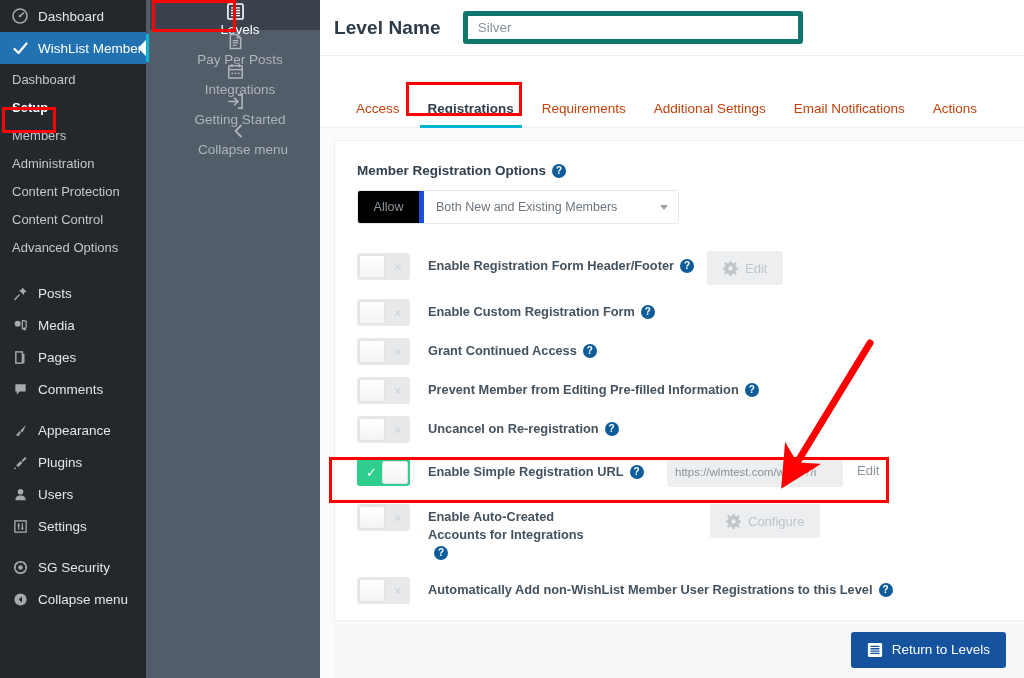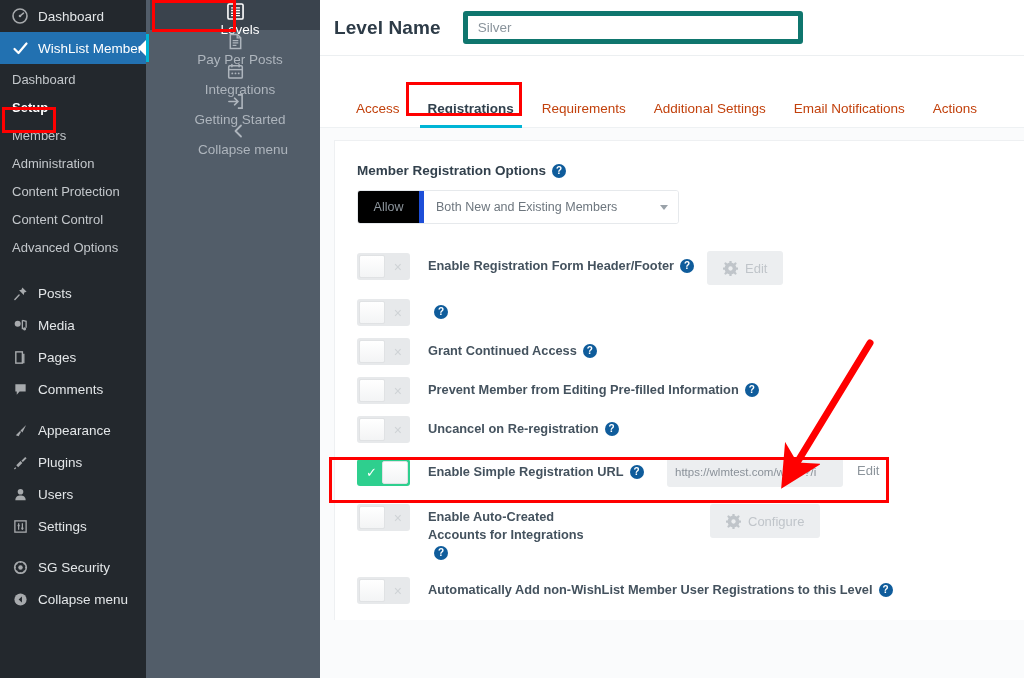--- a/index.html
+++ b/index.html
@@ -624,20 +624,21 @@
           <span>Edit</span>
         </div>
       </div>
 
       <div class="opt-row">
         <div class="toggle">
           <span class="knob"></span>
           <span class="mark">×</span>
         </div>
         <div class="opt-label">
+          <span class="lbl-wrap">Enable Custom Registration Form</span>
           <span class="help">?</span>
         </div>
       </div>
 
       <div class="opt-row">
         <div class="toggle">
           <span class="knob"></span>
           <span class="mark">×</span>
         </div>
         <div class="opt-label">
@@ -708,20 +709,31 @@
           <span class="mark">×</span>
         </div>
         <div class="opt-label" style="max-width:470px;">
           <span class="lbl-wrap">Automatically Add non-WishList Member User Registrations to this Level</span>
           <span class="help">?</span>
         </div>
       </div>
 
     </div>
 
+    <div class="footer">
+      <div class="return-btn">
+        <span class="lico">
+          <svg width="16" height="16" viewBox="0 0 18 18">
+              <rect x="1" y="1" width="16" height="16" rx="1.5" fill="#ffffff"></rect>
+              <path d="M4 5 H14 M4 7.6 H14 M4 10.2 H14 M4 12.8 H14" stroke="#15539e" stroke-width="1.5"></path>
+            </svg>
+        </span>
+        <span>Return to Levels</span>
+      </div>
+    </div>
 
   </div>
 
   <div class="simple-highlight"></div>
 
   <svg class="arrow-anno" viewBox="0 0 1024 678">
     <defs>
       <marker id="ah" markerWidth="6" markerHeight="6" refX="2.2" refY="3" orient="auto">
         <path d="M0,0 L6,3 L0,6 L1.6,3 Z" fill="#ff0000"></path>
       </marker>

